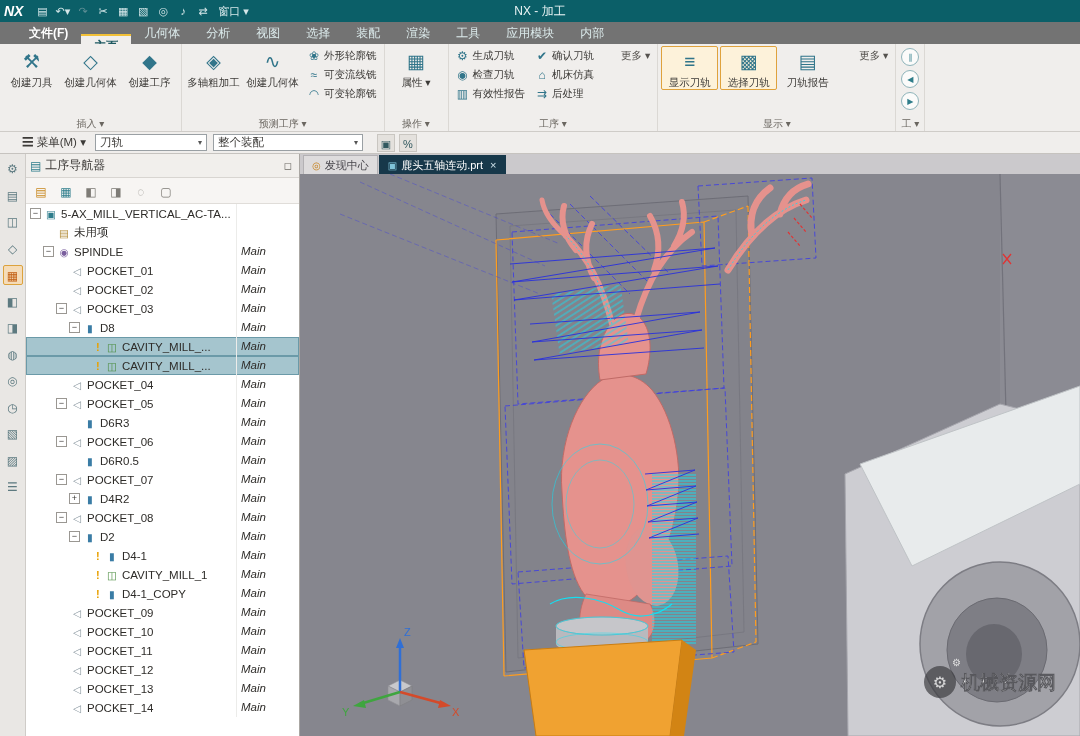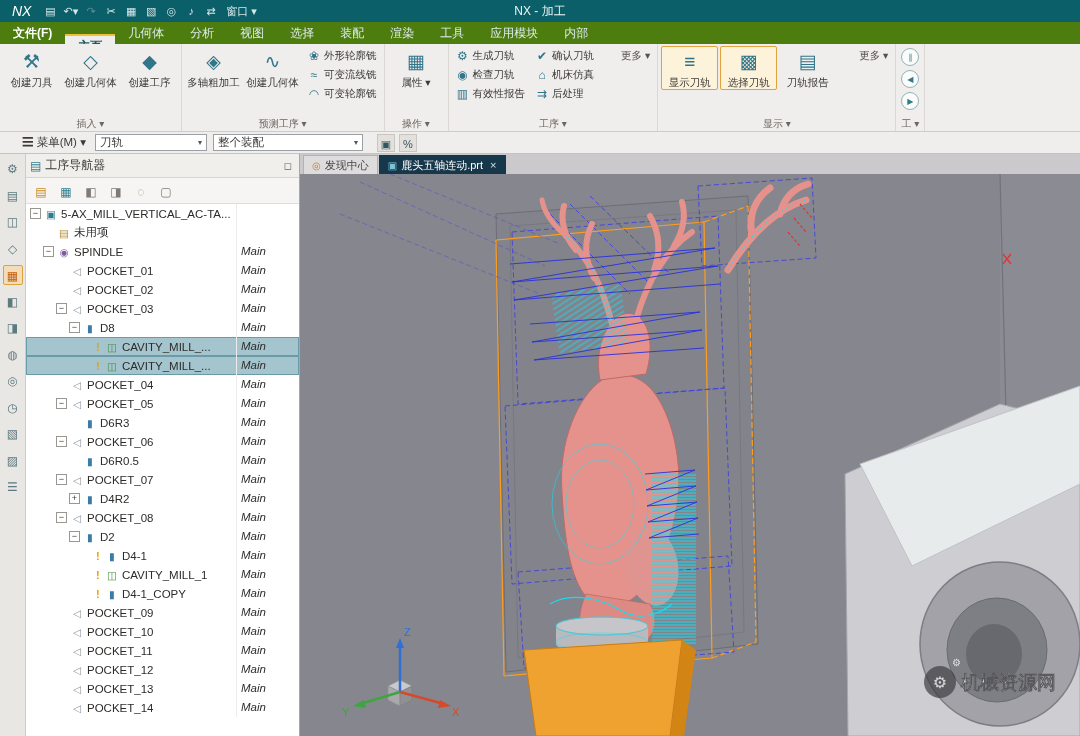--- a/index.html
+++ b/index.html
@@ -1,29 +1,29 @@
 <!DOCTYPE html>
 <html><head>
 <meta charset="utf-8">
 <style>
   *{margin:0;padding:0;box-sizing:border-box;font-family:"Liberation Sans",sans-serif;-webkit-font-smoothing:antialiased;}
   html,body{width:1080px;height:736px;overflow:hidden;background:#86868e;}
   .app{width:1080px;height:736px;display:flex;flex-direction:column;background:#f0eeec;}
 
   
   .titlebar{height:22px;background:#0b5f68;display:flex;align-items:center;position:relative;flex:none;}
-  .logo{color:#fff;font-weight:normal;font-style:italic;font-size:14px;padding:0 10px 0 12px;}
+  .logo{color:#fff;font-weight:bold;font-style:italic;font-size:14px;padding:0 10px 0 4px;}
   .tb-icons{display:flex;align-items:center;gap:2px;}
   .tb-icon{min-width:18px;padding:0 2px;text-align:center;font-size:11px;color:#d5e7e9;cursor:default;line-height:22px;}
   .tb-icon.dim{color:#5f8f96;}
   .tb-win{color:#d5e7e9;font-size:11px;margin-left:6px;cursor:default;}
   .tb-title{position:absolute;left:50%;transform:translateX(-50%);font-size:12px;color:#eaf4f5;}
 
   
-  .menubar{height:22px;background:#4d7c0f;display:flex;align-items:stretch;flex:none;padding-left:0;}
+  .menubar{height:22px;background:#737373;display:flex;align-items:stretch;flex:none;padding-left:16px;}
   .menu-tab{padding:0 13px;color:#dcebec;font-size:12px;line-height:22px;cursor:default;}
   .menu-tab.file{font-weight:bold;color:#fff;}
   .menu-tab.active{background:#f0eeec;color:#1c5860;font-weight:bold;border-top:2px solid #f2c037;line-height:20px;margin-top:12px;}
 
   
   .ribbon{height:88px;background:#f0eeec;border-bottom:1px solid #cfccc8;display:flex;flex:none;overflow:hidden;}
   .rgroup{display:flex;flex-direction:column;border-right:1px solid #dbd8d4;padding:2px 3px 0 3px;flex:none;}
   .rgroup-content{flex:1;display:flex;align-items:flex-start;gap:2px;}
   .rgroup-label{height:14px;font-size:10px;color:#6a6660;text-align:center;line-height:13px;}
   .rbtn-big{width:57px;display:flex;flex-direction:column;align-items:center;padding:3px 1px 1px;border:1px solid transparent;border-radius:2px;cursor:default;}

